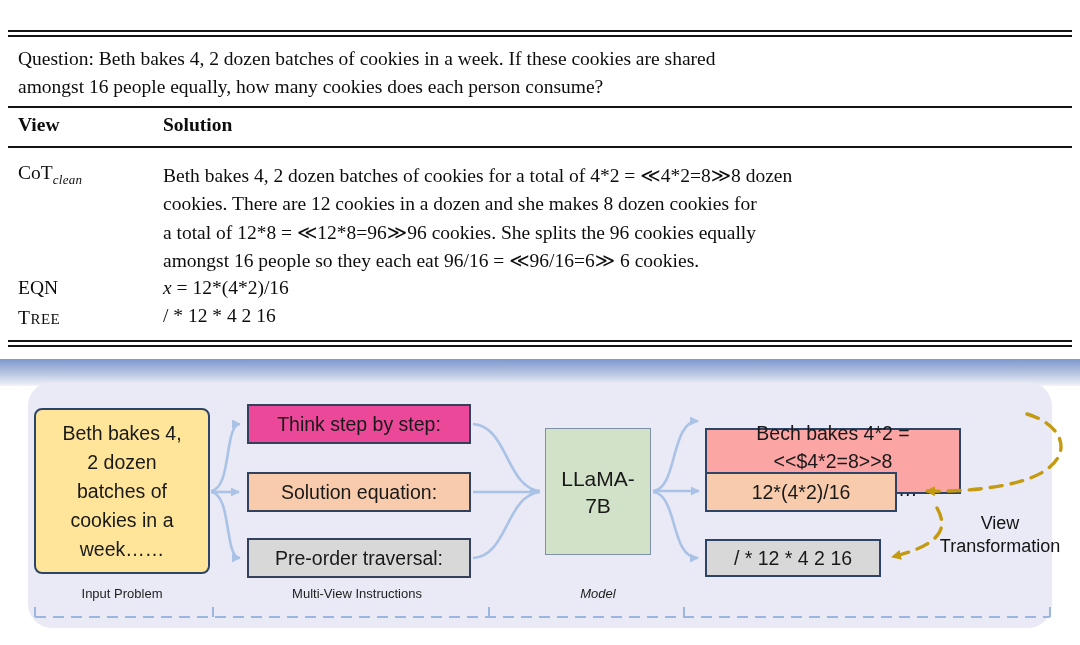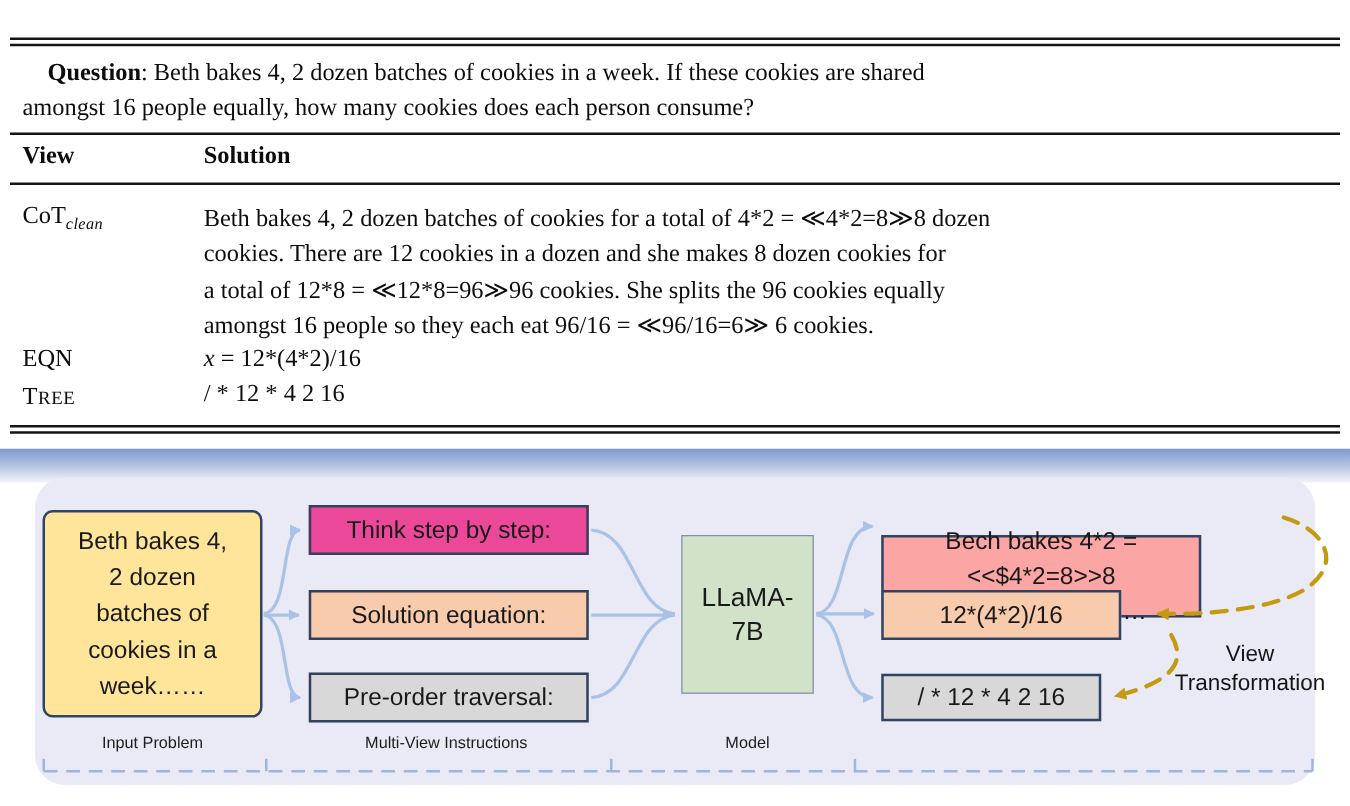--- a/index.html
+++ b/index.html
@@ -7,21 +7,21 @@
          font-family:"Liberation Serif","DejaVu Serif",serif;color:#0d0d0d;}
 
   
   .t-title{position:absolute;top:5px;left:0;width:1080px;text-align:center;font-size:21px;}
   .rule{position:absolute;left:8px;right:8px;height:2px;background:#141414;}
   .r1a{top:30px}.r1b{top:35px}
   .r2{top:106px}
   .r3{top:146px}
   .r4a{top:340px}.r4b{top:345px}
   .question{position:absolute;left:18px;top:45px;width:1044px;font-size:19.5px;line-height:28px;white-space:pre-line;}
-  .question b{font-weight:bold;margin-left:20px;}
+  .question b{font-weight:normal;}
   .h-view{position:absolute;left:18px;top:114px;font-size:19.5px;font-weight:bold;}
   .h-solution{position:absolute;left:163px;top:114px;font-size:19.5px;font-weight:bold;}
   .cot-label{position:absolute;left:18px;top:162px;font-size:19.5px;}
   .cot-label sub{font-size:13px;font-style:italic;letter-spacing:.3px;}
   .cot-text{position:absolute;left:163px;top:162px;width:900px;font-size:19.5px;line-height:28.4px;white-space:pre-line;}
   .eqn-label{position:absolute;left:18px;top:277px;font-size:19.5px;}
   .eqn-val{position:absolute;left:163px;top:277px;font-size:19.5px;}
   .eqn-val .var{font-style:italic;}
   .tree-label{position:absolute;left:18px;top:307px;font-size:15px;letter-spacing:.5px;}
   .tree-label::first-letter{font-size:19.5px;}
@@ -44,21 +44,21 @@
   .model-box{left:545px;top:428px;width:106px;height:127px;background:#d2e2c8;border:1.5px solid #7f8fa5;
              font-size:21px;line-height:27px;white-space:pre-line;}
   .sol{border:2px solid #2e4466;font-size:19.5px;}
   .sol-cot{left:705px;top:388px;width:256px;height:66px;background:#fca5a5;line-height:28px;white-space:pre-line;margin-top:40px;}
   .sol-eqn{left:705px;top:472px;width:192px;height:40px;background:#f7cbab;}
   .sol-tree{left:705px;top:539px;width:176px;height:38px;background:#d8d8d8;}
 
   .dlabel{position:absolute;top:586px;text-align:center;font-size:13px;color:#1d1d1d;}
   .lbl-input{left:34px;width:176px;}
   .lbl-instr{left:232px;width:250px;}
-  .lbl-model{left:535px;width:126px;}
+  .lbl-model{left:535px;width:126px;font-style:italic;}
   .lbl-sol{left:700px;width:326px;}
   .lbl-vt{position:absolute;left:915px;top:512px;width:170px;text-align:center;font-size:18px;
           line-height:23px;color:#141414;white-space:pre-line;}
 
   svg.overlay{position:absolute;left:0;top:0;width:1080px;height:645px;pointer-events:none;}
 </style>
 </head>
 <body>
 
 <div id="stage">

